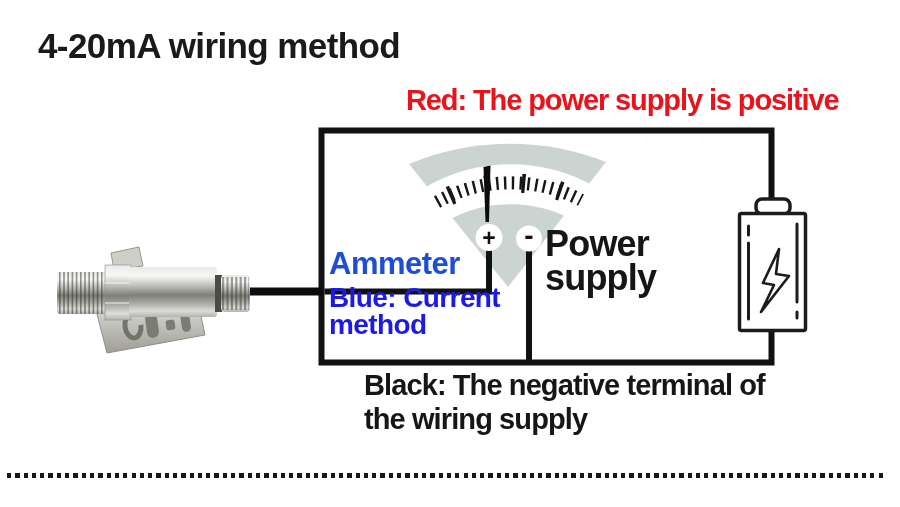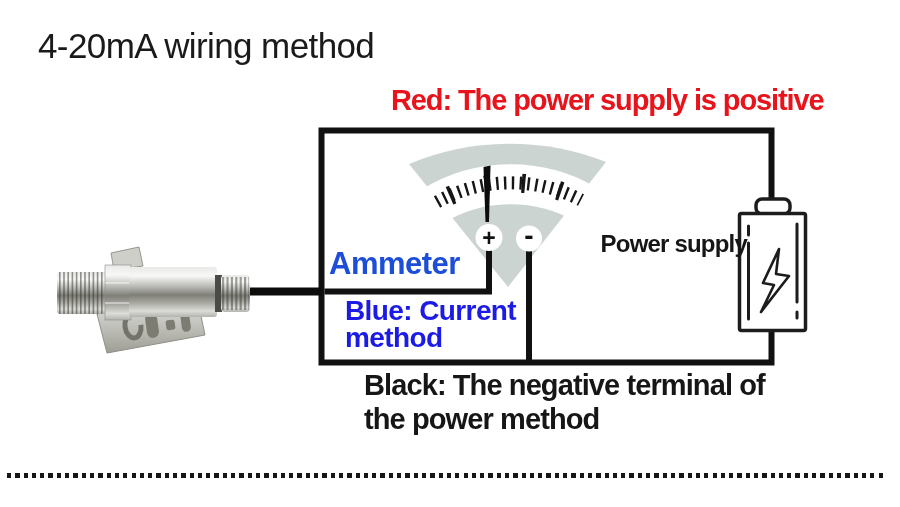--- a/index.html
+++ b/index.html
@@ -2,38 +2,38 @@
 <html><head>
 <meta charset="utf-8">
 <style>
   html,body{margin:0;padding:0;background:#ffffff;}
   #stage{
     position:relative;width:900px;height:507px;background:#ffffff;overflow:hidden;
     font-family:"Liberation Sans", sans-serif;
   }
   .abs{position:absolute;}
   #title{
-    left:38px;top:26px;font-size:35px;font-weight:normal;color:#1a1a1a;
+    left:38px;top:26px;font-size:35px;font-weight:bold;color:#1a1a1a;
     letter-spacing:-0.6px;white-space:nowrap;
   }
   #red-label{
-    left:391px;top:84px;font-size:29px;font-weight:bold;color:#e8131b;
+    left:406px;top:84px;font-size:29px;font-weight:bold;color:#e8131b;
     letter-spacing:-1.1px;white-space:nowrap;
   }
   #ammeter-label{
     left:329px;top:246px;font-size:31px;font-weight:bold;color:#1d4ed8;
     letter-spacing:-0.5px;white-space:nowrap;
   }
   #power-label{
-    left:545px;top:227px;width:202px;text-align:right;
-    font-size:24px;font-weight:bold;color:#161616;line-height:34px;letter-spacing:-0.8px;
+    left:545px;top:227px;width:202px;text-align:left;
+    font-size:36px;font-weight:bold;color:#161616;line-height:34px;letter-spacing:-0.8px;
   }
   #blue-label{
-    left:329px;top:297px;font-size:28px;font-weight:bold;color:#1c1ae5;
-    line-height:27px;letter-spacing:-0.6px;margin-left:16px;
+    left:329px;top:284px;font-size:28px;font-weight:bold;color:#1c1ae5;
+    line-height:27px;letter-spacing:-0.6px;
   }
   #black-label{
     left:364px;top:368px;font-size:29px;font-weight:bold;color:#161616;
     line-height:34px;letter-spacing:-0.9px;
   }
   #dotted-divider{
     left:7px;top:473px;width:878px;height:5px;
     background:repeating-linear-gradient(90deg,#161616 0 4.2px,transparent 4.2px 8.3px);
   }
   svg{position:absolute;left:0;top:0;}
@@ -121,18 +121,18 @@
     <div>Power supply</div>
   </div>
 
   <div id="blue-label" class="abs">
     <div>Blue: Current</div>
     <div>method</div>
   </div>
 
   <div id="black-label" class="abs">
     <div>Black: The negative terminal of</div>
-    <div>the power method</div>
+    <div>the wiring supply</div>
   </div>
 
   <div id="dotted-divider" class="abs"></div>
 
 </div>
 
 </body></html>

